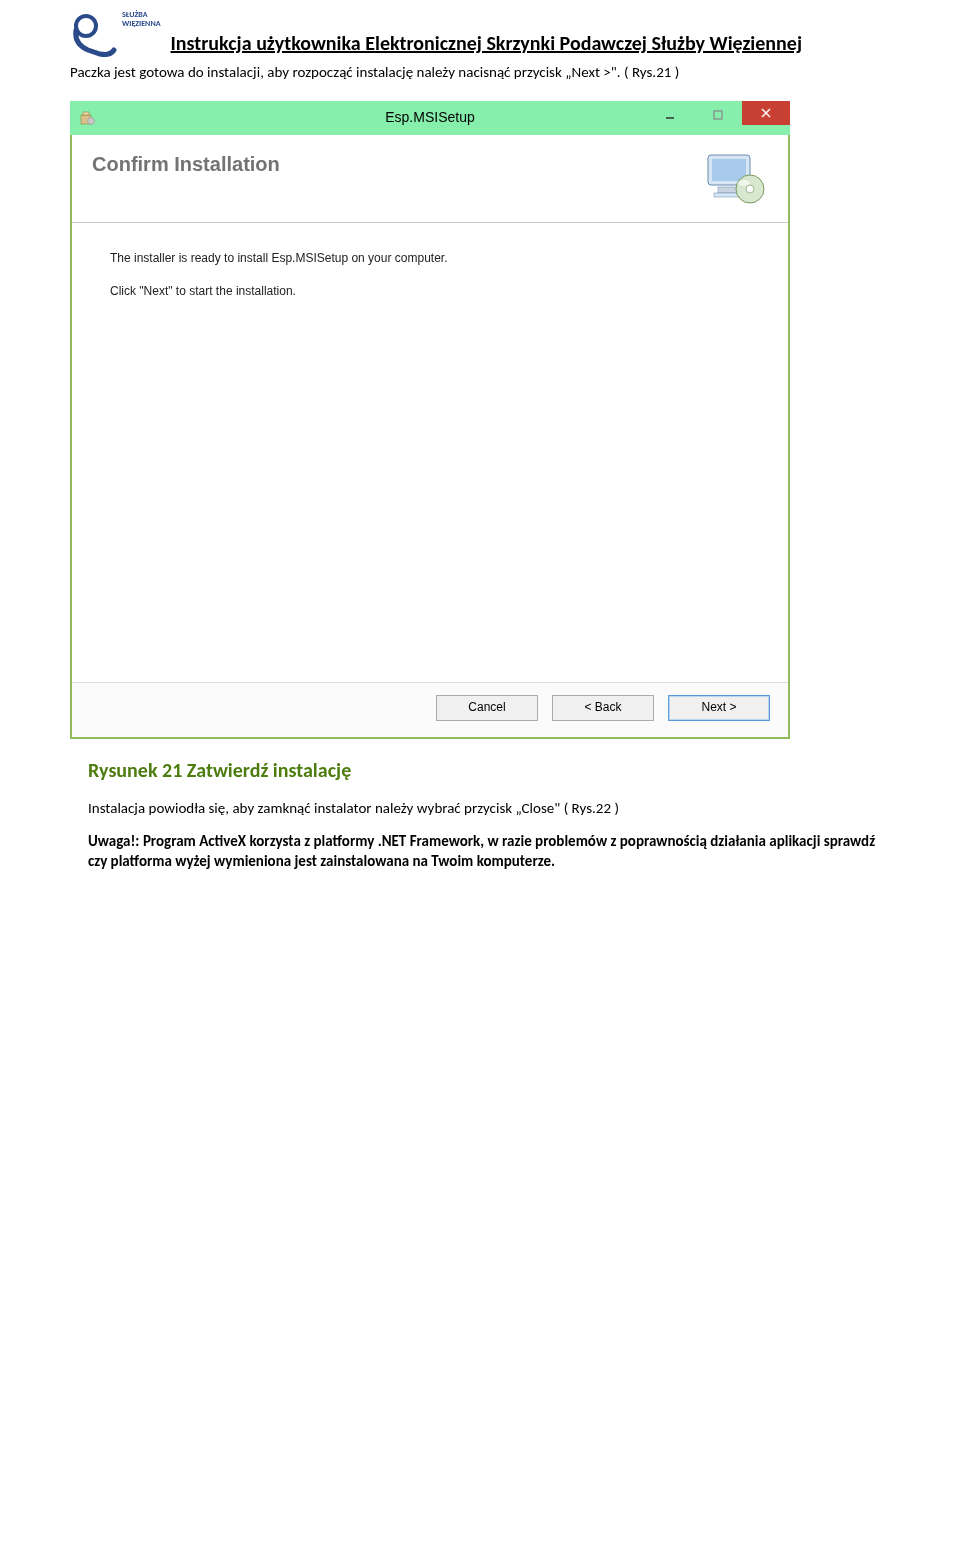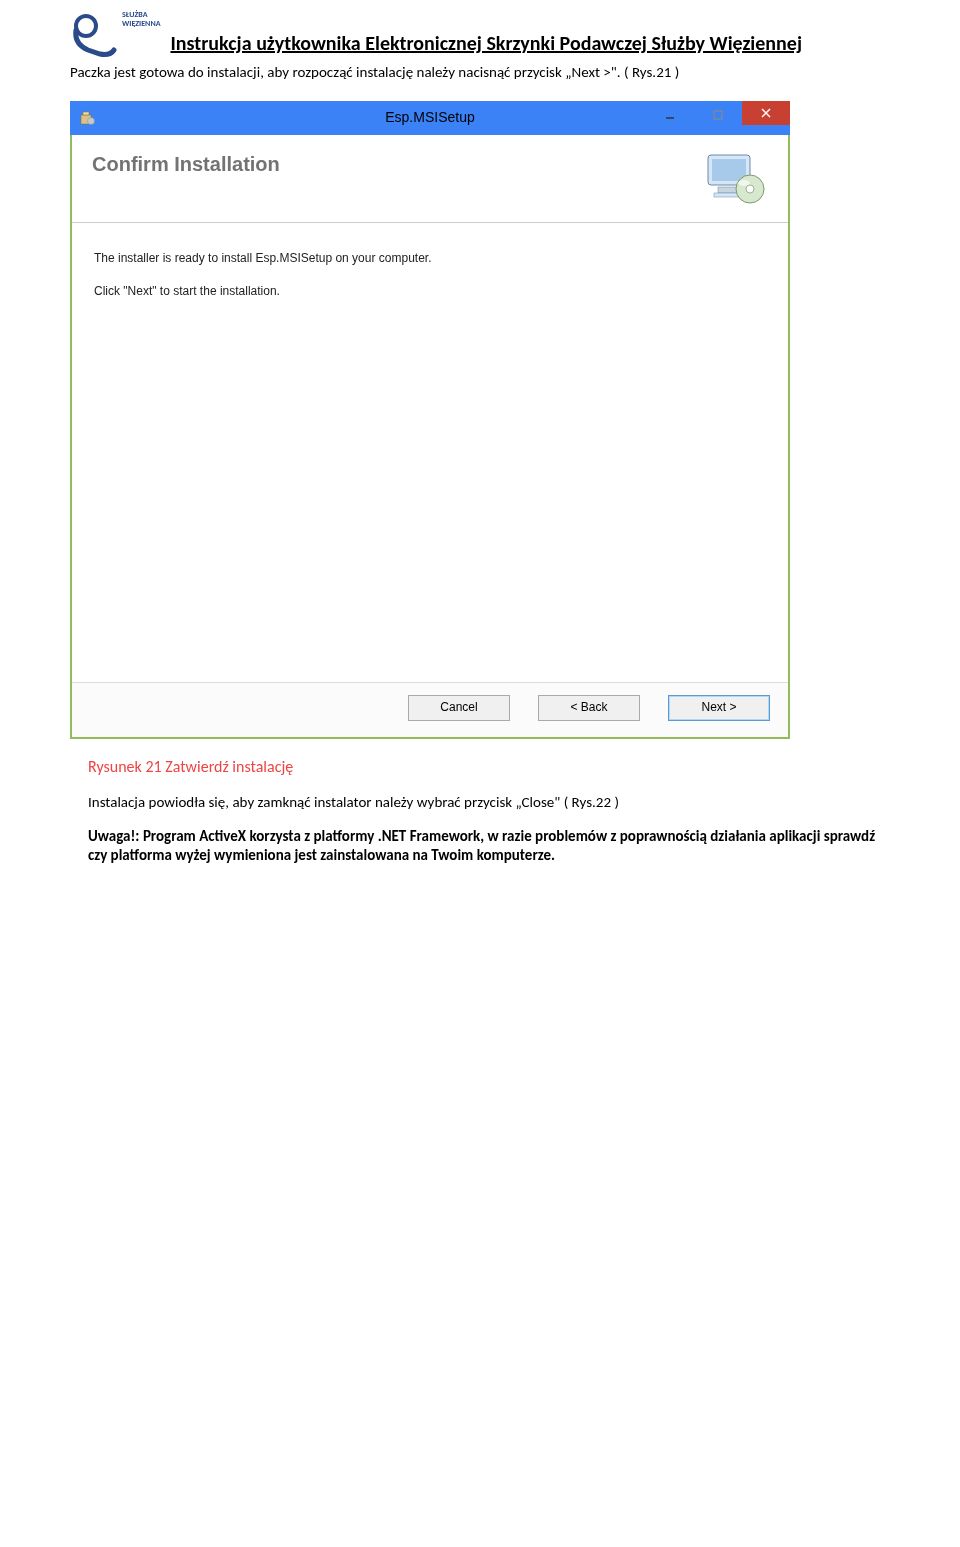--- a/index.html
+++ b/index.html
@@ -47,21 +47,21 @@
   }
 
   
   .installer {
     width: 720px;
     margin: 0 0 18px 0;
     background: #fff;
     font-family: "Segoe UI", Tahoma, sans-serif;
   }
   .titlebar {
-    background: #3b82f6;
+    background: #86efac;
     display: flex;
     align-items: center;
     height: 34px;
     position: relative;
   }
   .titlebar-icon {
     width: 18px; height: 18px;
     margin-left: 8px;
     display: flex; align-items: center; justify-content: center;
   }
@@ -110,33 +110,33 @@
   }
   .banner-title {
     font-family: Tahoma, Arial, sans-serif;
     font-size: 20px;
     font-weight: bold;
     color: #737373;
   }
   .banner-icon { width: 64px; height: 56px; }
 
   .content-area {
-    padding: 28px 22px 10px 22px;
+    padding: 28px 22px 10px 38px;
     font-family: Tahoma, Arial, sans-serif;
     font-size: 12px;
     color: #222;
     height: 460px;
     border-bottom: 1px solid #ddd;
   }
   .content-area p { margin-bottom: 18px; }
 
   .button-row {
     display: flex;
     justify-content: flex-end;
-    gap: 28px;
+    gap: 14px;
     padding: 12px 18px 16px 33px;
     background: #fbfbfb;
   }
   .btn {
     width: 102px;
     height: 26px;
     font-family: Tahoma, Arial, sans-serif;
     font-size: 12px;
     background: #f0f0f0;
     border: 1px solid #aaa;
@@ -144,23 +144,23 @@
     align-items: center;
     justify-content: center;
     cursor: pointer;
   }
   .btn.primary {
     border: 1px solid #5a9ad6;
     box-shadow: 0 0 0 1px #b6d6f2 inset;
   }
 
   .caption {
-    color: #ef4444;
-    font-size: 16px;
-    font-weight: normal;
+    color: #4d7c0f;
+    font-size: 20px;
+    font-weight: bold;
     margin: 10px 0 16px 18px;
   }
   .para {
     font-size: 15px;
     margin: 0 0 14px 18px;
   }
   .para.bold { font-weight: bold; }
 
   .page-number {
     position: absolute;

